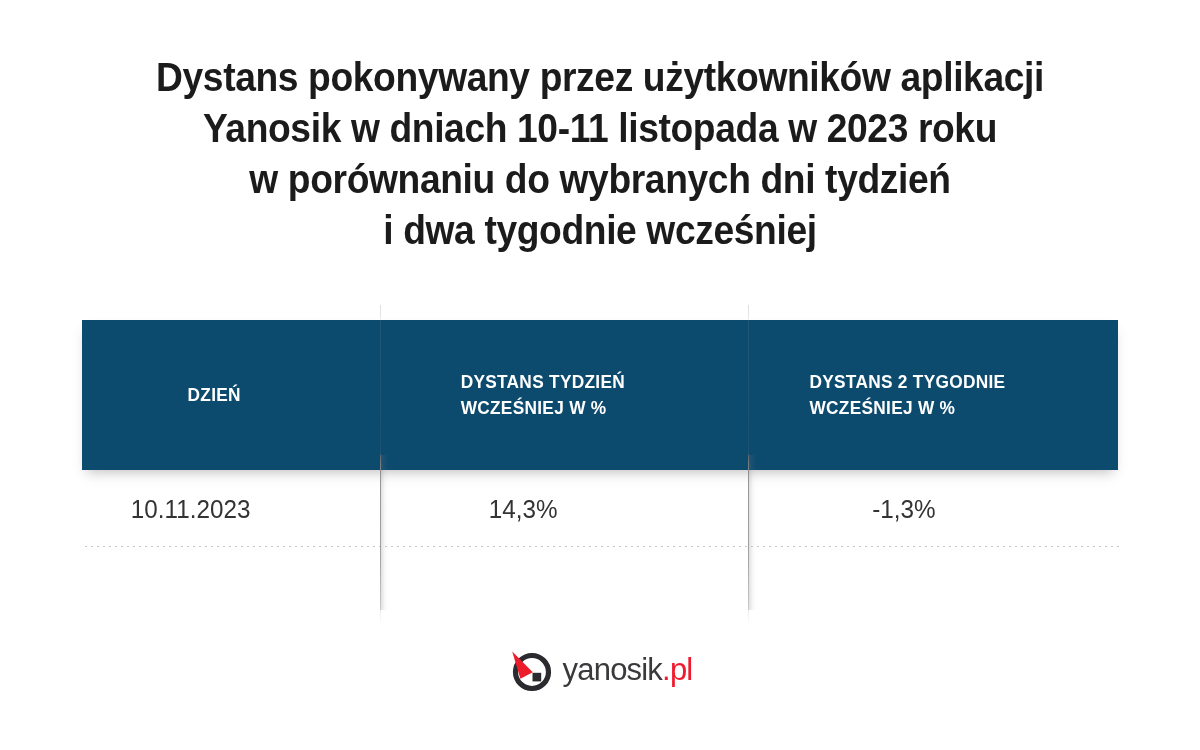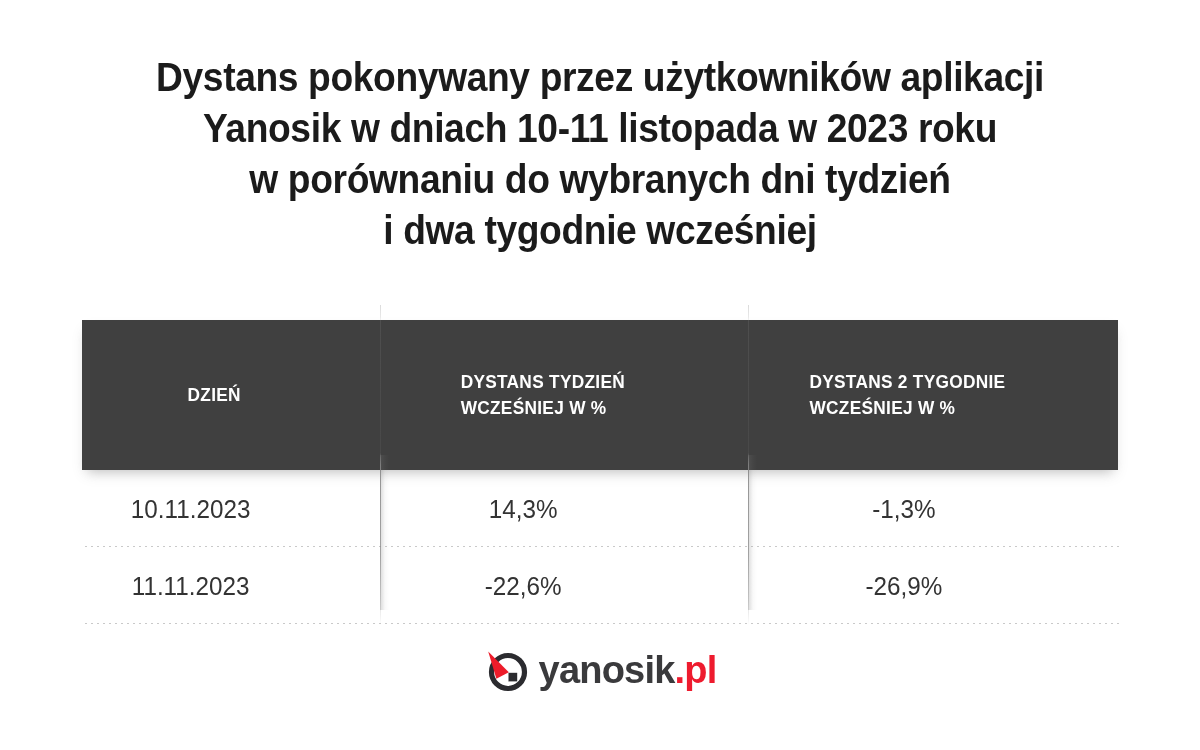--- a/index.html
+++ b/index.html
@@ -40,21 +40,21 @@
   .table-wrap {
     position: absolute;
     left: 82px;
     top: 320px;
     width: 1036px;
   }
 
   .thead {
     position: relative;
     height: 150px;
-    background: #404040;
+    background: #0c4a6e;
     box-shadow: 0 7px 12px -5px rgba(90,90,90,0.40);
     z-index: 2;
   }
   .thead-inner {
     position: absolute;
     left: 0;
     top: 0;
     right: 0;
     bottom: 0;
     display: flex;
@@ -159,22 +159,22 @@
     justify-content: center;
   }
   .logo-mark {
     width: 44px;
     height: 44px;
     margin-right: 11px;
     flex: 0 0 auto;
   }
   .logo-text {
     font-family: "Liberation Sans", sans-serif;
-    font-weight: bold;
-    font-size: 38px;
+    font-weight: normal;
+    font-size: 31px;
     line-height: 44px;
     letter-spacing: -0.8px;
     color: #3a3a3c;
     white-space: nowrap;
   }
   .logo-tld { color: #ee1b2e; }
 </style>
 </head>
 <body>
 
@@ -202,25 +202,20 @@
       </div>
     </div>
   </div>
 
   <div class="tbody">
     <div class="trow">
       <div class="td td-day">10.11.2023</div>
       <div class="td td-week">14,3%</div>
       <div class="td td-twoweeks">-1,3%</div>
     </div>
-    <div class="trow">
-      <div class="td td-day">11.11.2023</div>
-      <div class="td td-week">-22,6%</div>
-      <div class="td td-twoweeks">-26,9%</div>
-    </div>
   </div>
 
   <div class="col-divider divider-1"></div>
   <div class="col-divider divider-2"></div>
 </div>
 
 <div class="logo-row">
   <span class="logo-mark">
     <svg viewBox="0 0 44 44" width="44" height="44" aria-hidden="true">
       <circle cx="24" cy="24" r="16.5" fill="none" stroke="#2b2b2f" stroke-width="5.2"></circle>

